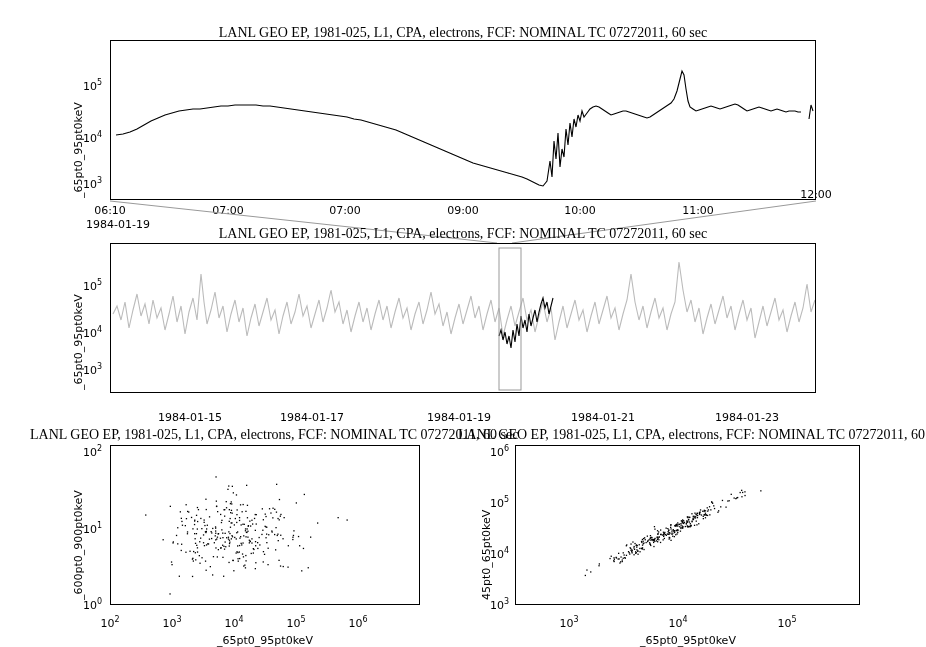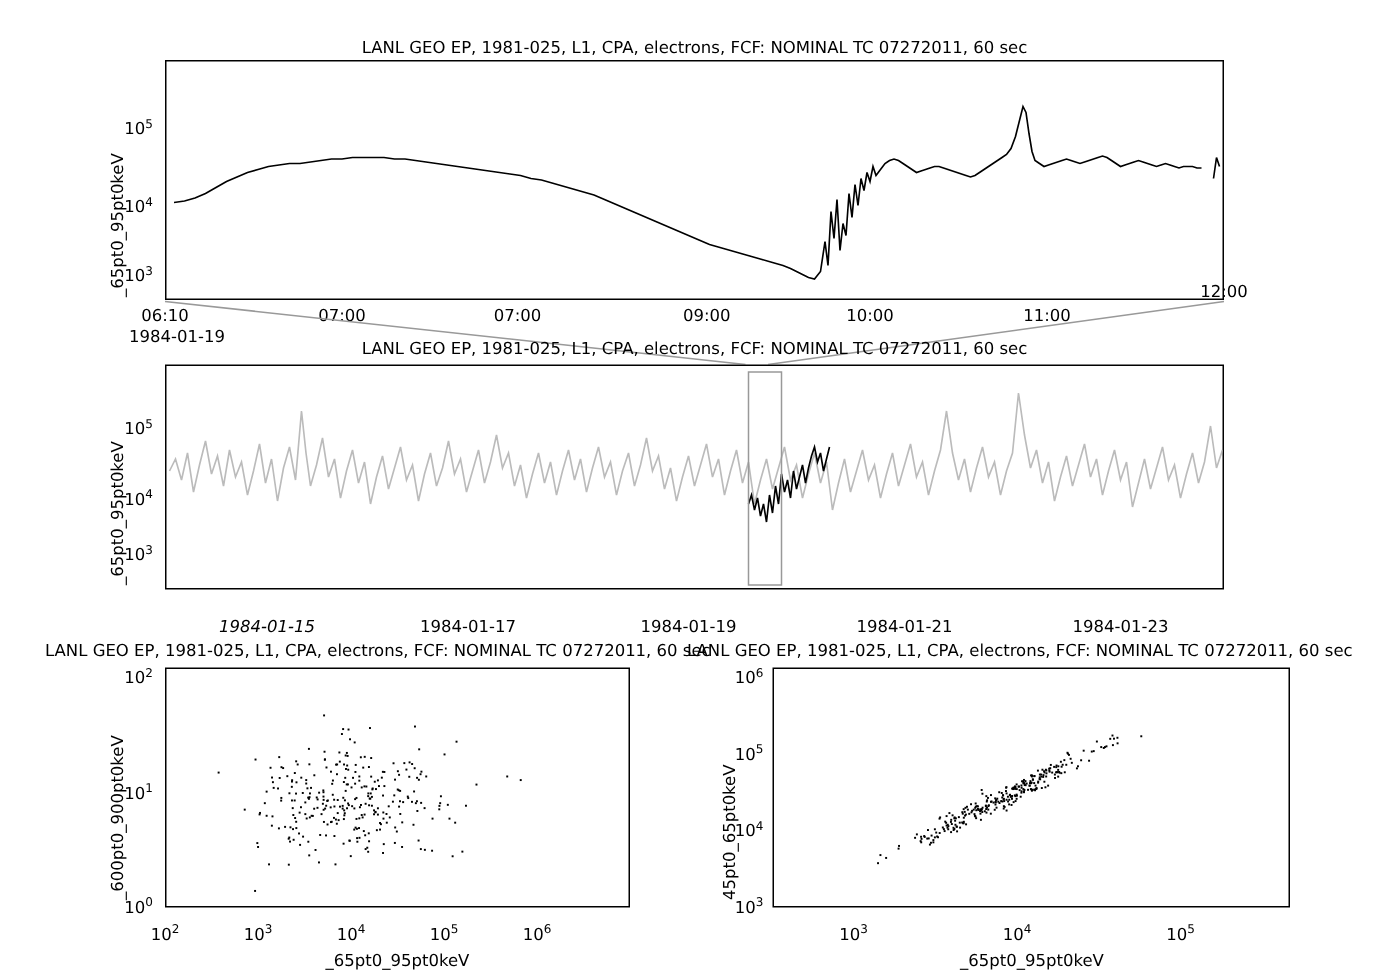--- a/index.html
+++ b/index.html
@@ -13,24 +13,25 @@
     font-family: "DejaVu Sans", sans-serif;
     color: #000000;
     overflow: hidden;
     position: relative;
   }
   .panel {
     position: absolute;
   }
   .plot-title {
     position: absolute;
-    font-size: 11px;
+    font-size: 14px;
     text-align: center;
     white-space: nowrap;
     color: #000;
+    font-family: Liberation Serif, serif;
   }
   .axes-frame {
     position: absolute;
     border: 1px solid #000000;
     box-sizing: border-box;
     background: #ffffff;
     overflow: hidden;
   }
   .ylabel {
     position: absolute;
@@ -106,21 +107,21 @@
 
   <div class="ylabel" style="left:72px; top:198px;">_65pt0_95pt0keV</div>
 
   <div class="ytick" style="left:70px; top:176px; width:32px;">10<sup>3</sup></div>
   <div class="ytick" style="left:70px; top:130px; width:32px;">10<sup>4</sup></div>
   <div class="ytick" style="left:70px; top:78px; width:32px;">10<sup>5</sup></div>
 
   <div class="xtick" style="left:86px; top:204px; width:48px;">06:10</div>
   <div class="xtick" style="left:204px; top:204px; width:48px;">07:00</div>
   <div class="xtick" style="left:321px; top:204px; width:48px;">07:00</div>
-  <div class="xtick" style="left:439px; top:204px; width:48px;text-align:right;">09:00</div>
+  <div class="xtick" style="left:439px; top:204px; width:48px;">09:00</div>
   <div class="xtick" style="left:556px; top:204px; width:48px;">10:00</div>
   <div class="xtick" style="left:674px; top:204px; width:48px;">11:00</div>
   <div class="xtick" style="left:792px; top:188px; width:48px;">12:00</div>
 
   <div class="xtick-sub" style="left:86px; top:218px;">1984-01-19</div>
 </div>
 
 <svg class="panel" style="left:0; top:200px; width:926px; height:55px;">
   <line x1="110" y1="1" x2="497" y2="43" stroke="#999999" stroke-width="1"></line>
   <line x1="816" y1="1" x2="512" y2="43" stroke="#999999" stroke-width="1"></line>
@@ -155,21 +156,21 @@
       <rect x="388" y="4" width="22" height="142" fill="none" stroke="#999999" stroke-width="1"></rect>
     </svg>
   </div>
 
   <div class="ylabel" style="left:72px; top:390px;">_65pt0_95pt0keV</div>
 
   <div class="ytick" style="left:70px; top:362px; width:32px;">10<sup>3</sup></div>
   <div class="ytick" style="left:70px; top:325px; width:32px;">10<sup>4</sup></div>
   <div class="ytick" style="left:70px; top:278px; width:32px;">10<sup>5</sup></div>
 
-  <div class="xtick" style="left:138px; top:411px; width:80px;font-style:italic;">1984-01-15</div>
+  <div class="xtick" style="left:150px; top:411px; width:80px;">1984-01-15</div>
   <div class="xtick" style="left:272px; top:411px; width:80px;">1984-01-17</div>
   <div class="xtick" style="left:419px; top:411px; width:80px;">1984-01-19</div>
   <div class="xtick" style="left:563px; top:411px; width:80px;">1984-01-21</div>
   <div class="xtick" style="left:707px; top:411px; width:80px;">1984-01-23</div>
 </div>
 
 <div class="panel">
   <div class="plot-title" style="left:30px; top:427px; width:450px; text-align:left;">LANL GEO EP, 1981-025, L1, CPA, electrons, FCF: NOMINAL TC 07272011, 60 sec</div>
 
   <div class="axes-frame" style="left:110px; top:445px; width:310px; height:160px;">

